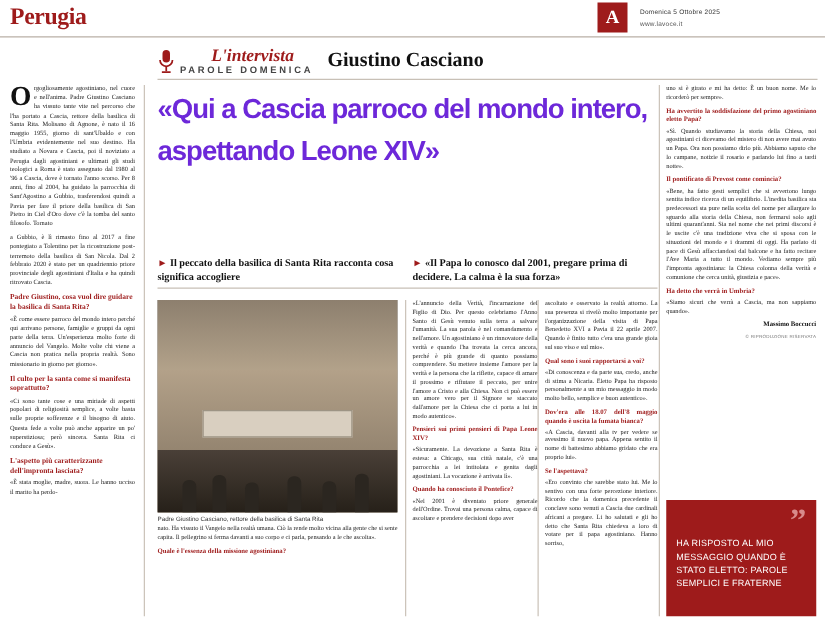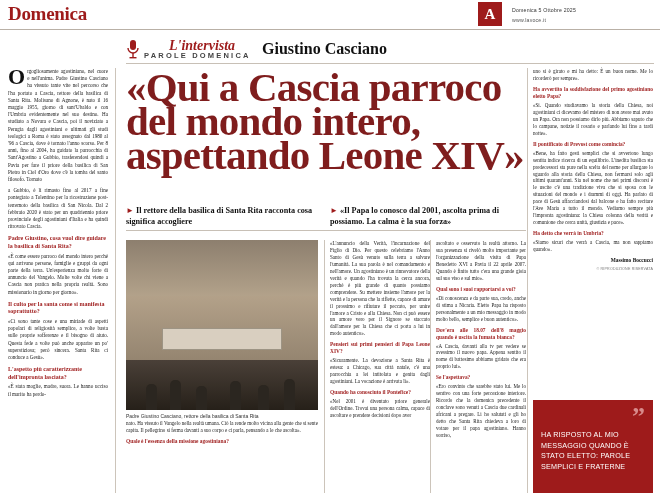--- a/index.html
+++ b/index.html
@@ -85,23 +85,23 @@
     font-family: "Liberation Serif", serif;
     font-size: 6px; line-height: 7.6px; font-weight: bold;
     color: #9e1b1b; margin: 5px 0 2px 0;
   }
 
   
   .headline {
     position: absolute; left: 126px; top: 70px; width: 400px;
   }
   .headline .hl {
-    font-family: Liberation Serif, serif;
-    font-size: 41px; line-height: 34px; font-weight: bold;
-    color: #7f1d1d; letter-spacing: -0.8px;
+    font-family: Liberation Sans, sans-serif;
+    font-size: 22px; line-height: 34px; font-weight: bold;
+    color: #6d28d9; letter-spacing: -0.8px;
   }
 
   
   .deck {
     position: absolute; top: 206px;
     font-family: "Liberation Serif", serif;
     font-size: 8.2px; line-height: 10.6px; font-weight: bold; color: #111;
   }
   .deck.left { left: 126px; width: 194px; }
   .deck.right { left: 330px; width: 196px; }
@@ -192,21 +192,21 @@
     font-size: 3.6px; text-align: right; color: #777; margin-top: 2px;
     letter-spacing: 0.2px;
   }
 </style>
 </head>
 <body>
 
 <div class="page">
 
   <div class="masthead">
-    <div class="masthead-title">Domenica</div>
+    <div class="masthead-title">Perugia</div>
     <div class="mast-logo">A</div>
     <div class="mast-date">Domenica 5 Ottobre 2025</div>
     <div class="mast-site">www.lavoce.it</div>
   </div>
 
   <div class="kicker">
     <svg class="kicker-mic" viewBox="0 0 14 20">
       <rect x="4" y="1" width="6" height="10" rx="3" fill="#9e1b1b"></rect>
       <path d="M2 9a5 5 0 0 0 10 0" stroke="#9e1b1b" stroke-width="1.4" fill="none"></path>
       <rect x="6.3" y="14" width="1.4" height="4" fill="#9e1b1b"></rect>
@@ -216,25 +216,25 @@
     <div class="kicker-l2">PAROLE DOMENICA</div>
     <div class="kicker-name">Giustino Casciano</div>
   </div>
 
   <div class="headline">
     <div class="hl">«Qui a Cascia parroco del mondo intero, aspettando Leone XIV»</div>
   </div>
 
   <div class="deck left">
     <span class="tri">►</span>
-    <span>Il rettore della basilica di Santa Rita racconta cosa significa accogliere</span>
+    <span>Il peccato della basilica di Santa Rita racconta cosa significa accogliere</span>
   </div>
   <div class="deck right">
     <span class="tri">►</span>
-    <span>«Il Papa lo conosco dal 2001, ascolta prima di possiamo. La calma è la sua forza»</span>
+    <span>«Il Papa lo conosco dal 2001, pregare prima di decidere. La calma è la sua forza»</span>
   </div>
   <div class="deck-rule" style="left:126px; width:400px;"></div>
 
   <div class="vrule" style="left:324px; top:240px; height:253px;"></div>
   <div class="vrule" style="left:430px; top:240px; height:253px;"></div>
   <div class="vrule" style="left:527px; top:68px; height:425px;"></div>
 
   <div class="rail" id="rail">
       <p class="drop">Orgogliosamente agostiniano, nel cuore e nell'anima. Padre Giustino Casciano ha vissuto tante vite nel percorso che l'ha portato a Cascia, rettore della basilica di Santa Rita. Molisano di Agnone, è nato il 16 maggio 1955, giorno di sant'Ubaldo e con l'Umbria evidentemente nel suo destino. Ha studiato a Novara e Cascia, poi il noviziato a Perugia dagli agostiniani e ultimati gli studi teologici a Roma è stato assegnato dal 1980 al '96 a Cascia, dove è tornato l'anno scorso. Per 8 anni, fino al 2004, ha guidato la parrocchia di Sant'Agostino a Gubbio, trasferendosi quindi a Pavia per fare il priore della basilica di San Pietro in Ciel d'Oro dove c'è la tomba del santo filosofo. Tornato</p>
       <p>a Gubbio, è lì rimasto fino al 2017 a fine pontegiato a Tolentino per la ricostruzione post-terremoto della basilica di San Nicola. Dal 2 febbraio 2020 è stato per un quadriennio priore provinciale degli agostiniani d'Italia e ha quindi ritrovato Cascia.</p>

